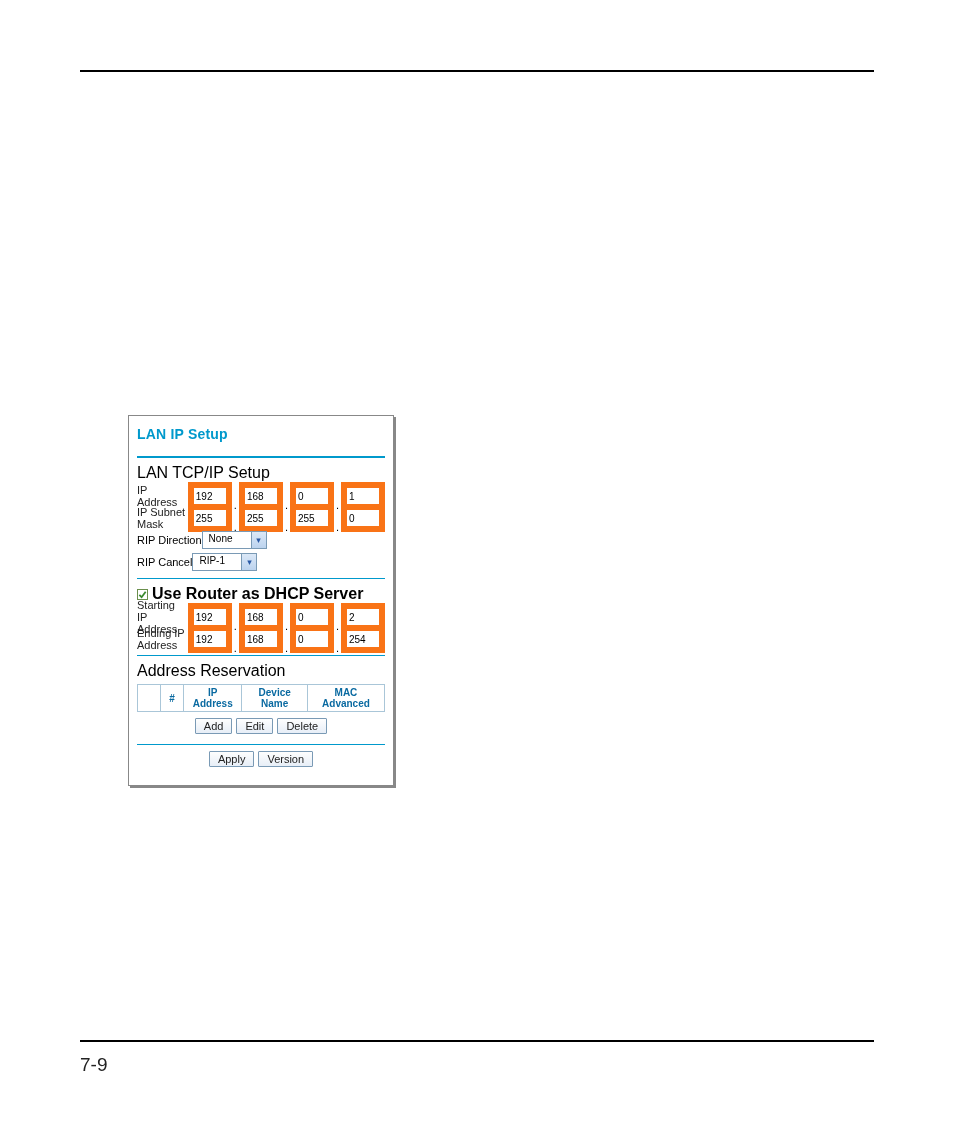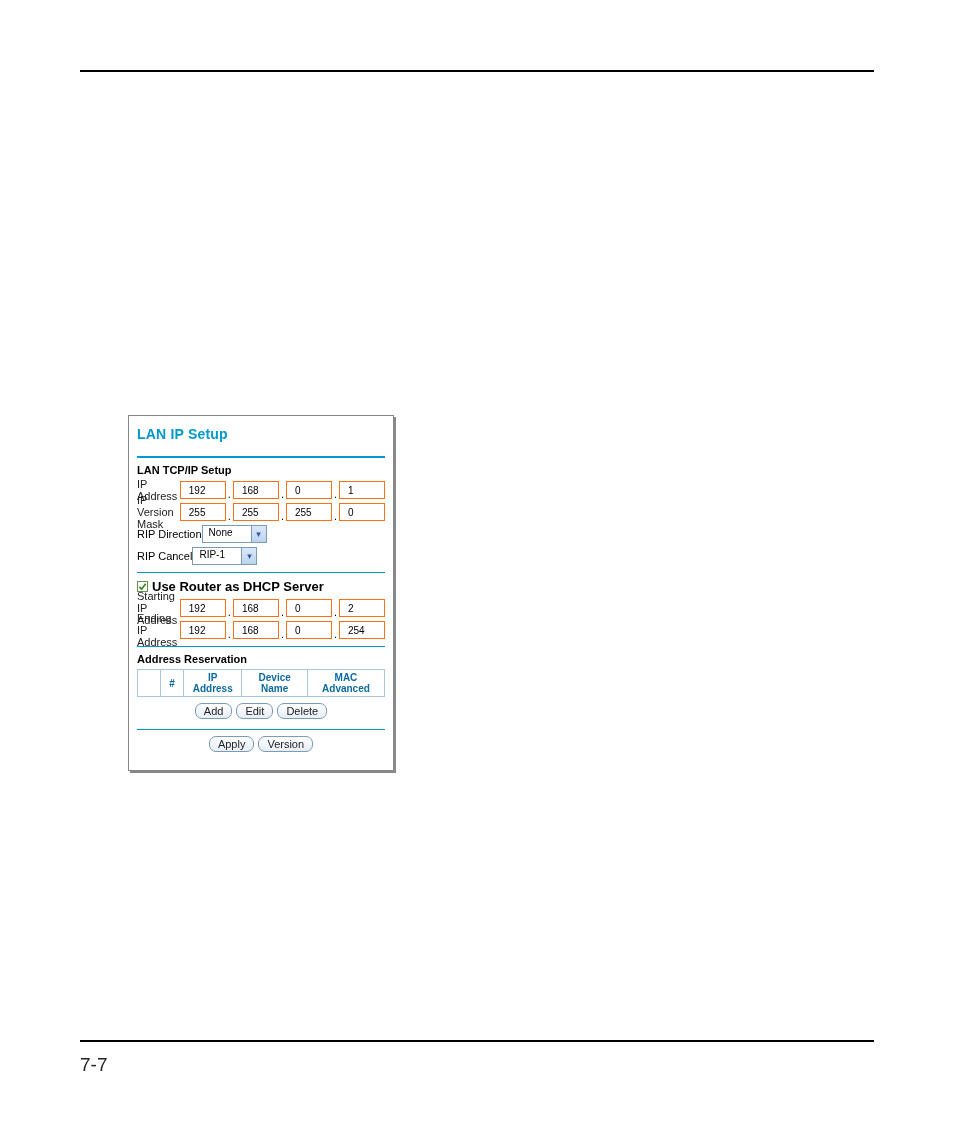--- a/index.html
+++ b/index.html
@@ -59,22 +59,22 @@
     border: none;
     border-top: 2px solid #0099cc;
     margin: 0 0 6px 0;
   }
   .hr-teal-thin {
     border: none;
     border-top: 1px solid #0099cc;
     margin: 6px 0 6px 0;
   }
   .section-head {
-    font-weight: bold;
-    font-size: 11px;
+    font-weight: normal;
+    font-size: 16px;
     margin: 4px 0 4px 0;
   }
   .row {
     display: flex;
     align-items: center;
     margin: 2px 0;
     height: 20px;
   }
   .row label.lbl {
     width: 92px;
@@ -84,22 +84,22 @@
   .octets {
     display: flex;
     align-items: flex-end;
     gap: 0;
   }
   .octets input {
     width: 28px;
     height: 16px;
     font-size: 10px;
     font-family: Arial, sans-serif;
-    border: 1px solid #f97316;
-    padding: 0 8px;
+    border: 6px solid #f97316;
+    padding: 0 2px;
     box-sizing: content-box;
   }
   .octets .dot {
     padding: 0 2px;
     font-size: 11px;
     position: relative;
     top: 1px;
   }
   .select-row {
     display: flex;
@@ -141,21 +141,21 @@
     border: 1px solid #6a8f4c;
     background: #fff;
     display: inline-flex;
     align-items: center;
     justify-content: center;
     box-sizing: border-box;
   }
   .chk svg { display:block; }
   .chk-label {
     font-weight: bold;
-    font-size: 13px;
+    font-size: 16px;
   }
   .res-table {
     width: 100%;
     border-collapse: collapse;
     font-size: 10px;
   }
   .res-table th, .res-table td {
     border: 1px solid #aac6d8;
     padding: 2px 4px;
     background: #fff;
@@ -169,21 +169,21 @@
     display: flex;
     justify-content: center;
     gap: 4px;
     margin: 6px 0 0 0;
   }
   .win-btn {
     font-size: 11px;
     font-family: Arial, sans-serif;
     padding: 1px 8px;
     border: 1px solid #7a9ab5;
-    border-radius: 7px;
+    border-radius: 1px;
     background: linear-gradient(#fefefe,#e7eef7);
     color: #222;
     cursor: pointer;
     text-align: center;
   }
 </style>
 </head>
 <body>
 
 <div class="page">
@@ -206,21 +206,21 @@
           <span class="dot">.</span>
           <input value="168" style="">
           <span class="dot">.</span>
           <input value="0" style="">
           <span class="dot">.</span>
           <input value="1" style="">
         </span>
       </div>
 
       <div class="row">
-        <label class="lbl">IP Version Mask</label>
+        <label class="lbl">IP Subnet Mask</label>
         <span class="octets">
           <input value="255" style="">
           <span class="dot">.</span>
           <input value="255" style="">
           <span class="dot">.</span>
           <input value="255" style="">
           <span class="dot">.</span>
           <input value="0" style="">
         </span>
       </div>
@@ -306,16 +306,16 @@
         <button class="win-btn">Apply</button>
         <button class="win-btn">Version</button>
       </div>
 
     </div>
   </div>
 
   <div class="bottom-rule"></div>
 
   <div class="footer">
-    <span>7-7</span>
+    <span>7-9</span>
   </div>
 
 </div>
 
 </body></html>

